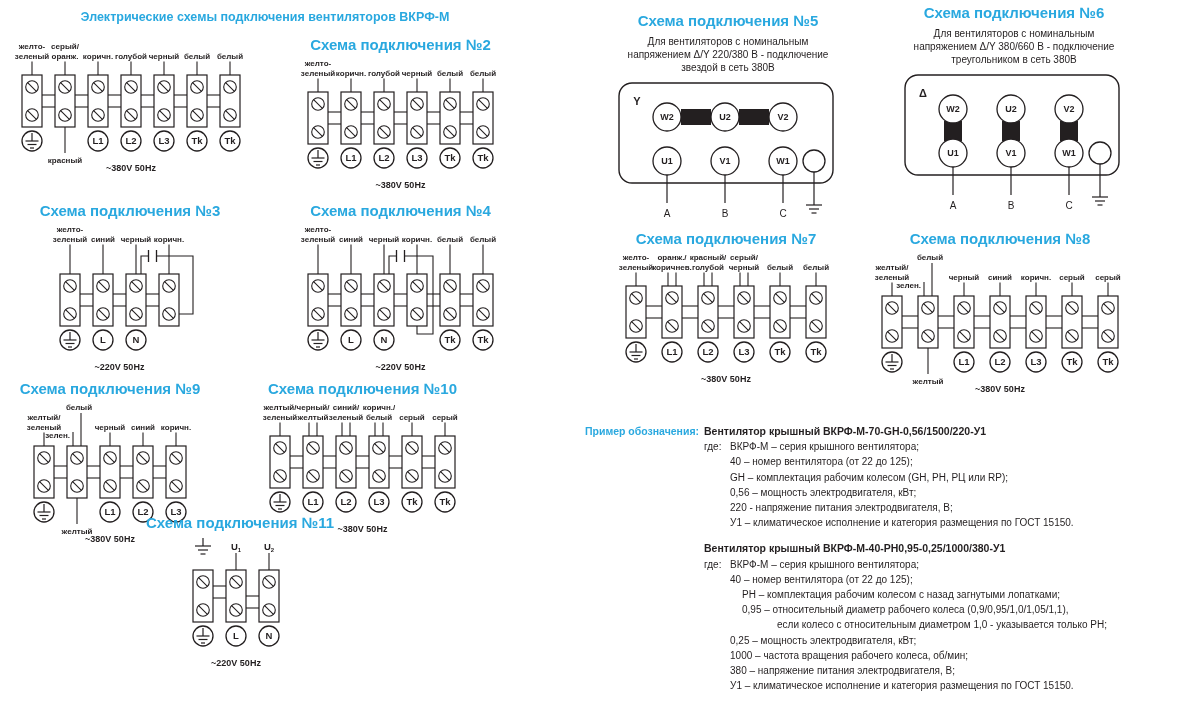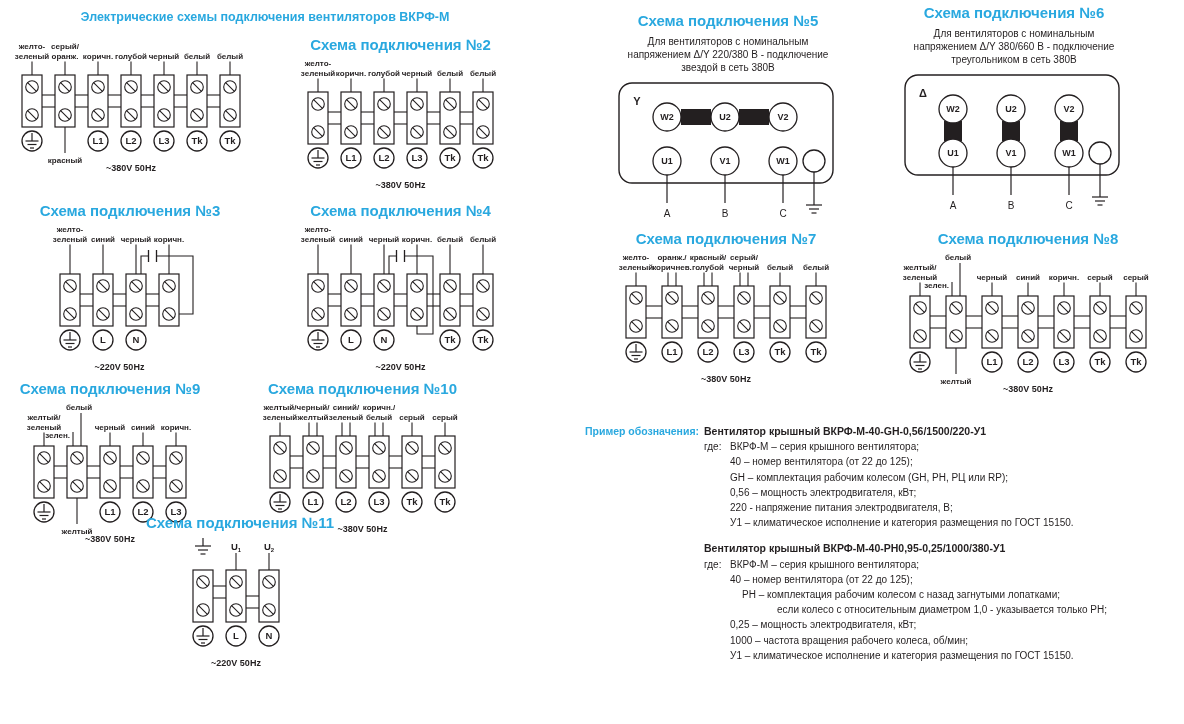--- a/index.html
+++ b/index.html
@@ -695,21 +695,21 @@
           <line x1="203.6" y1="71.6" x2="212.4" y2="80.4" stroke="#231f20" stroke-width="1.1"></line>
           <text x="208" y="19.5" font-size="8" text-anchor="middle" font-weight="bold" fill="#231f20">белый</text>
           <line x1="208" y1="22.5" x2="208" y2="36" stroke="#231f20" stroke-width="1.1"></line>
           <circle cx="208" cy="102" r="10" fill="#fff" stroke="#231f20" stroke-width="1.3"></circle>
           <text x="208" y="105.4" font-size="9.5" text-anchor="middle" font-weight="bold" fill="#231f20">Tk</text>
           <text x="118" y="132" font-size="9" text-anchor="middle" font-weight="bold" fill="#231f20">~380V 50Hz</text>
         </svg>
       </div>
   </div>
 
-  <div class="scheme" style="left:892px;top:230px;width:272px">
+  <div class="scheme" style="left:864px;top:230px;width:272px">
     <div class="scheme-title">Схема подключения №8</div>
     <div class="diagram">
         <svg width="272" height="152" viewBox="0 0 272 152">
           <line x1="38" y1="66" x2="54" y2="66" stroke="#231f20" stroke-width="1.1"></line>
           <line x1="38" y1="78" x2="54" y2="78" stroke="#231f20" stroke-width="1.1"></line>
           <line x1="74" y1="66" x2="90" y2="66" stroke="#231f20" stroke-width="1.1"></line>
           <line x1="74" y1="78" x2="90" y2="78" stroke="#231f20" stroke-width="1.1"></line>
           <line x1="110" y1="66" x2="126" y2="66" stroke="#231f20" stroke-width="1.1"></line>
           <line x1="110" y1="78" x2="126" y2="78" stroke="#231f20" stroke-width="1.1"></line>
           <line x1="146" y1="66" x2="162" y2="66" stroke="#231f20" stroke-width="1.1"></line>
@@ -789,34 +789,36 @@
           <text x="244" y="115.4" font-size="9.5" text-anchor="middle" font-weight="bold" fill="#231f20">Tk</text>
           <text x="136" y="142" font-size="9" text-anchor="middle" font-weight="bold" fill="#231f20">~380V 50Hz</text>
         </svg>
       </div>
   </div>
 
   <div class="example">
     <div class="ex-label">Пример обозначения:</div>
     <div class="ex-content">
       <div class="ex-block">
-          <div class="ex-title">Вентилятор крышный ВКРФ-М-40-GH-0,56/1500/220-У1</div>
+          <div class="ex-title">Вентилятор крышный ВКРФ-М-70-GH-0,56/1500/220-У1</div>
           <div class="ex-line ex-first"><span class="ex-where">где:</span><span>ВКРФ-М – серия крышного вентилятора;</span></div>
           <div class="ex-line"><span>40 – номер вентилятора (от 22 до 125);</span></div>
           <div class="ex-line"><span>GH – комплектация рабочим колесом (GH, РН, РЦ или RP);</span></div>
           <div class="ex-line"><span>0,56 – мощность электродвигателя, кВт;</span></div>
           <div class="ex-line"><span>220 - напряжение питания электродвигателя, В;</span></div>
           <div class="ex-line"><span>У1 – климатическое исполнение и категория размещения по ГОСТ 15150.</span></div>
         </div>
       <div class="ex-block">
           <div class="ex-title">Вентилятор крышный ВКРФ-М-40-РН0,95-0,25/1000/380-У1</div>
           <div class="ex-line ex-first"><span class="ex-where">где:</span><span>ВКРФ-М – серия крышного вентилятора;</span></div>
           <div class="ex-line"><span>40 – номер вентилятора (от 22 до 125);</span></div>
           <div class="ex-line indent1"><span>РН – комплектация рабочим колесом с назад загнутыми лопатками;</span></div>
+          <div class="ex-line indent1"><span>0,95 – относительный диаметр рабочего колеса (0,9/0,95/1,0/1,05/1,1),</span></div>
           <div class="ex-line indent2"><span>если колесо с относительным диаметром 1,0 - указывается только РН;</span></div>
           <div class="ex-line"><span>0,25 – мощность электродвигателя, кВт;</span></div>
           <div class="ex-line"><span>1000 – частота вращения рабочего колеса, об/мин;</span></div>
+          <div class="ex-line"><span>380 – напряжение питания электродвигателя, В;</span></div>
           <div class="ex-line"><span>У1 – климатическое исполнение и категория размещения по ГОСТ 15150.</span></div>
         </div>
     </div>
   </div>
 
 </div>
 
 </body></html>

